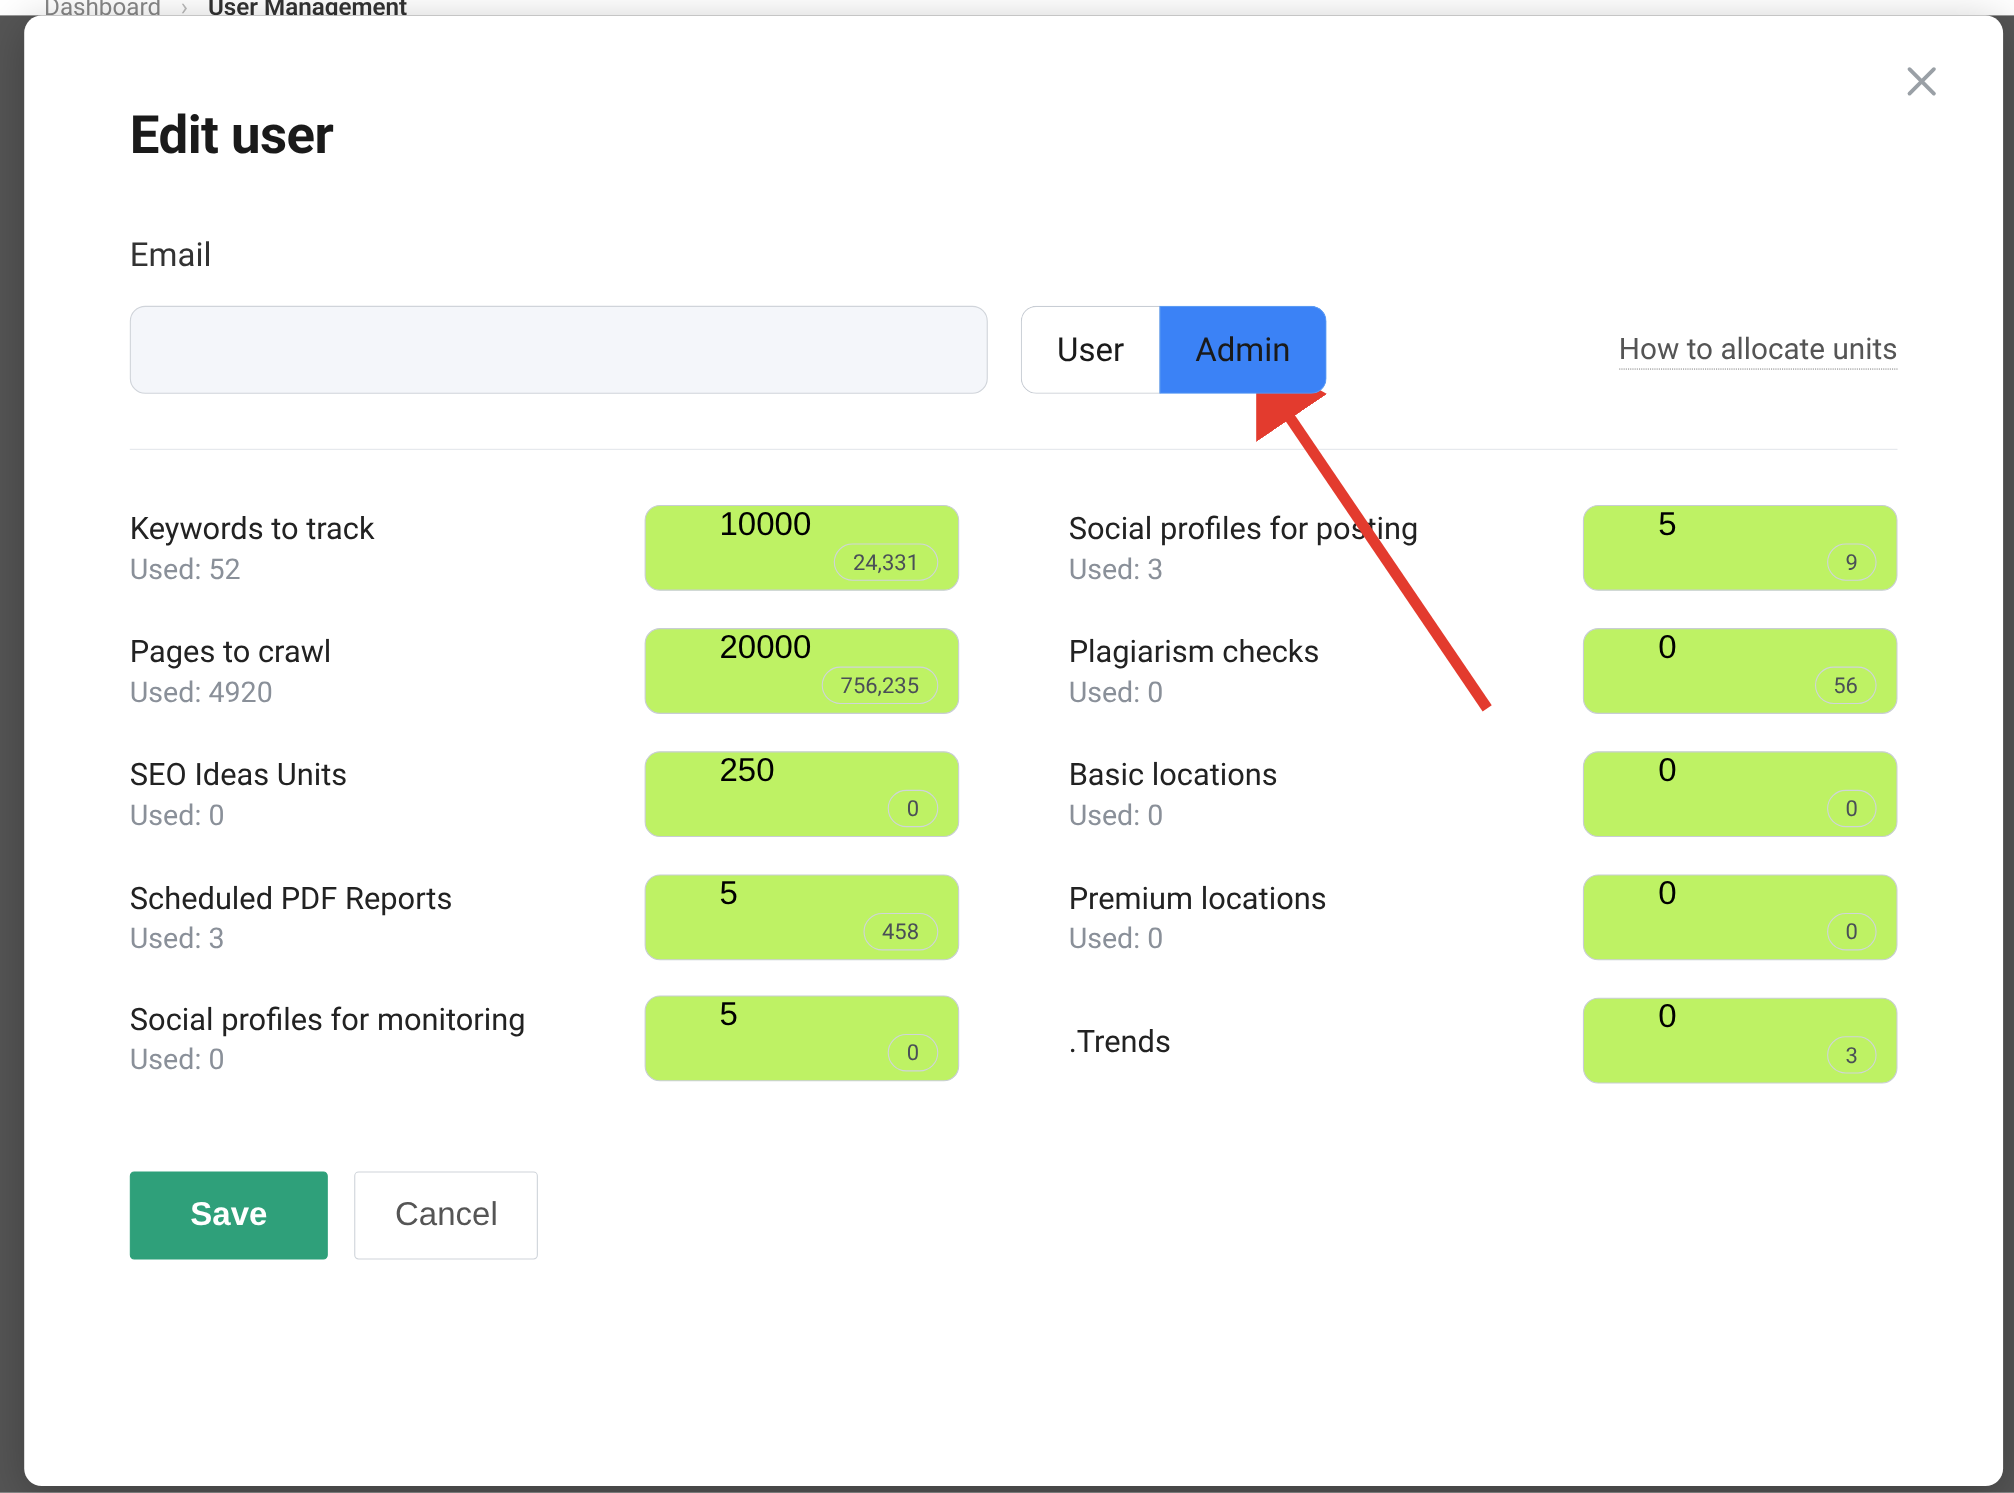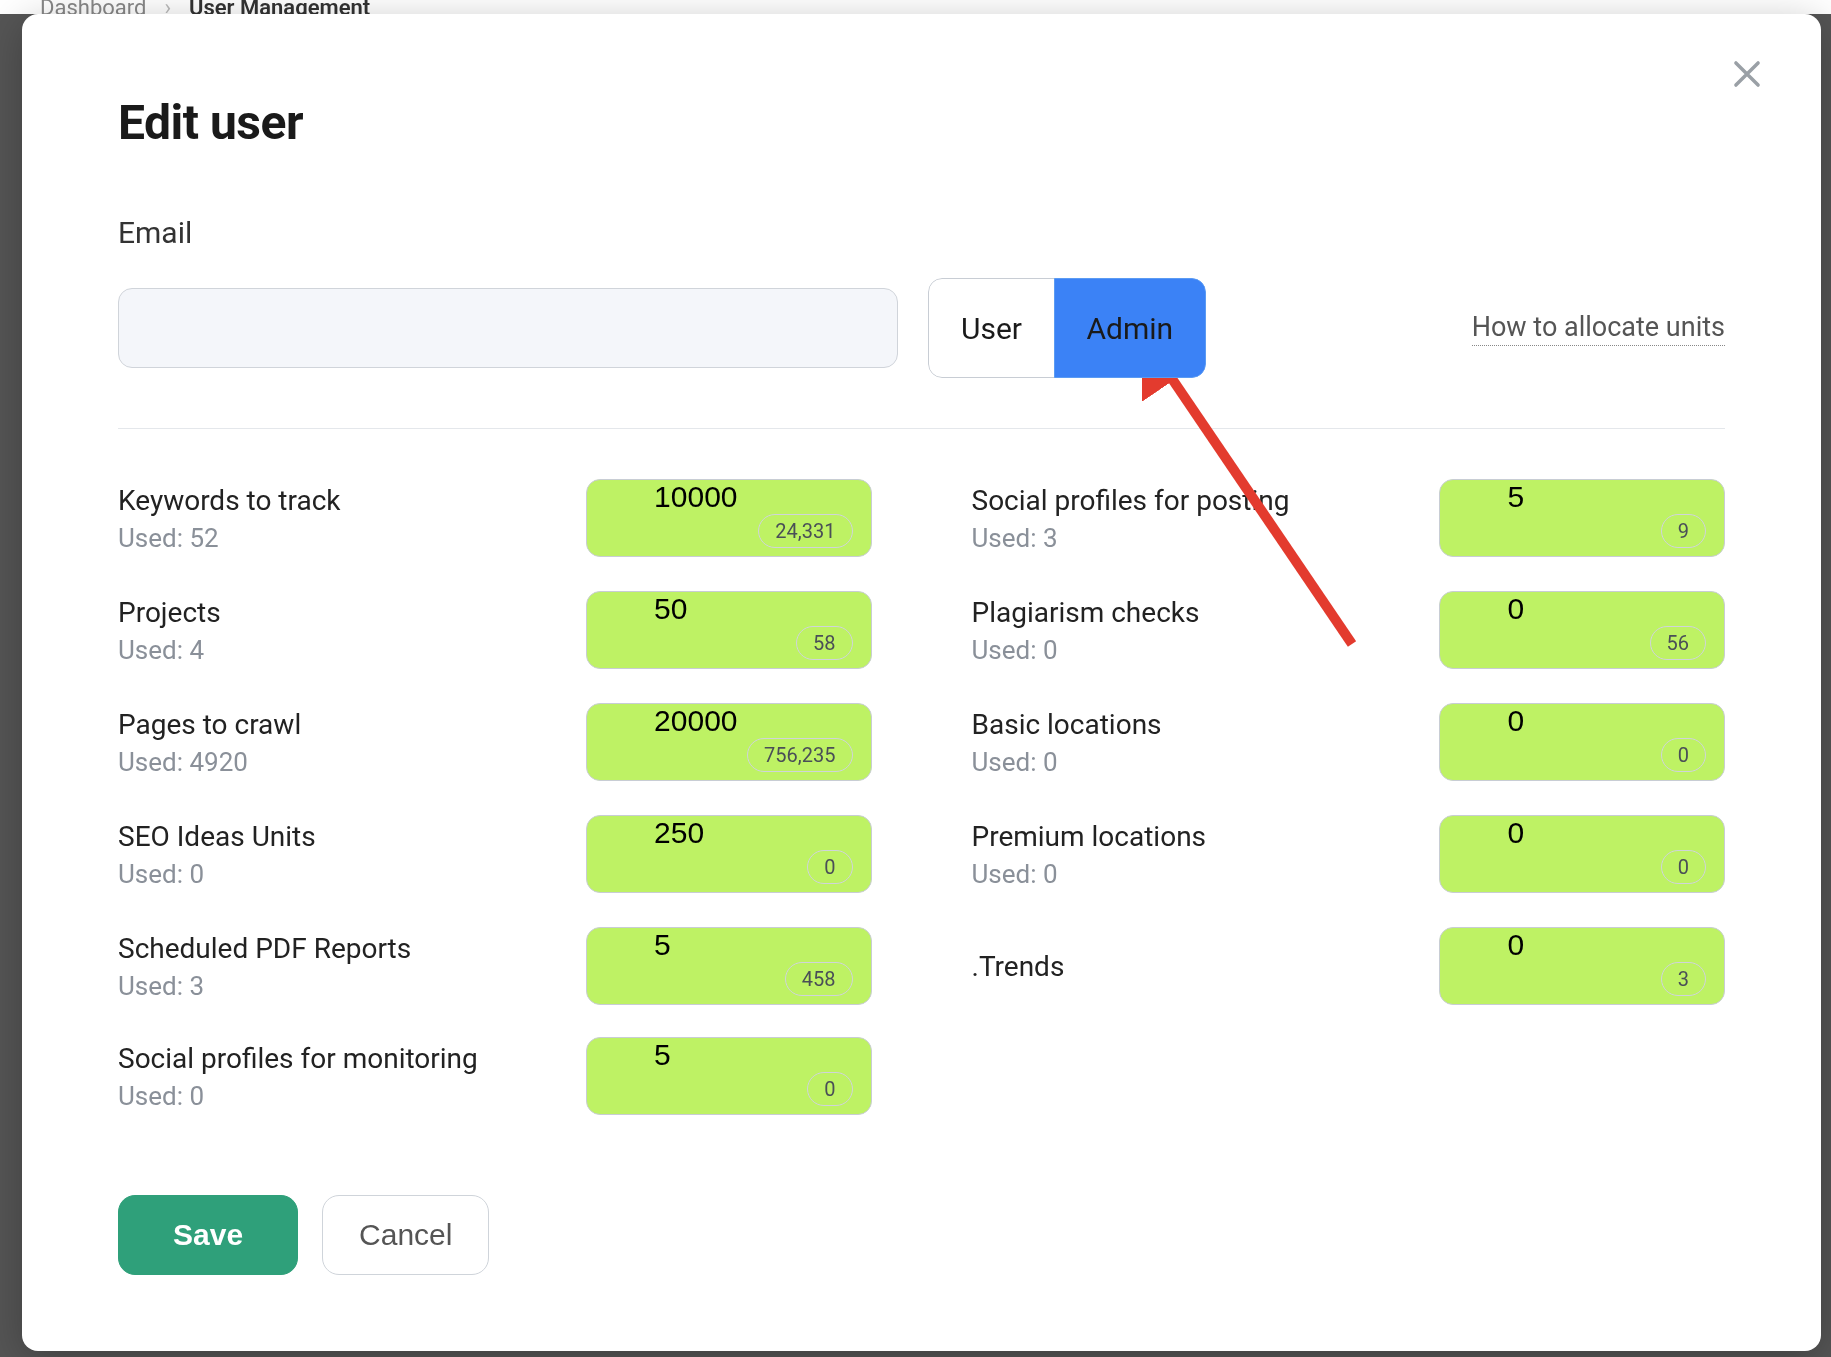--- a/index.html
+++ b/index.html
@@ -73,21 +73,21 @@
     width: 780px;
     height: 80px;
     border: 1.5px solid #d0d4da;
     border-radius: 14px;
     background: #f4f6fa;
     padding: 0 22px;
     font-size: 28px;
   }
   .role-toggle {
     display: flex;
-    height: 100px;
+    height: 80px;
     border-radius: 14px;
     overflow: hidden;
     justify-content: flex-end;
   }
   .role-toggle .role {
     display: flex;
     align-items: center;
     justify-content: center;
     padding: 0 32px;
     font-size: 30px;
@@ -179,21 +179,21 @@
   }
 
   .footer {
     display: flex;
     gap: 24px;
     margin-top: 80px;
   }
   .btn {
     height: 80px;
     padding: 0 54px;
-    border-radius: 17px;
+    border-radius: 4px;
     font-size: 30px;
     cursor: pointer;
     border: 1.5px solid transparent;
   }
   .btn-save {
     background: #2fa07a;
     color: #fff;
     font-weight: 600;
     border-color: #2fa07a;
   }
@@ -255,30 +255,20 @@
         <div class="field-labels">
           <div class="field-label">Keywords to track</div>
           <div class="field-used"><span>Used: </span><span>52</span></div>
         </div>
         <div class="input-wrap">
           <input value="10000" style="">
           <span class="badge">24,331</span>
         </div>
       </div>
 
-      <div class="field" style="margin-top:34px">
-        <div class="field-labels">
-          <div class="field-label">Projects</div>
-          <div class="field-used"><span>Used: </span><span>4</span></div>
-        </div>
-        <div class="input-wrap">
-          <input value="50" style="">
-          <span class="badge">58</span>
-        </div>
-      </div>
 
       <div class="field" style="margin-top:34px">
         <div class="field-labels">
           <div class="field-label">Pages to crawl</div>
           <div class="field-used"><span>Used: </span><span>4920</span></div>
         </div>
         <div class="input-wrap">
           <input value="20000" style="">
           <span class="badge">756,235</span>
         </div>

